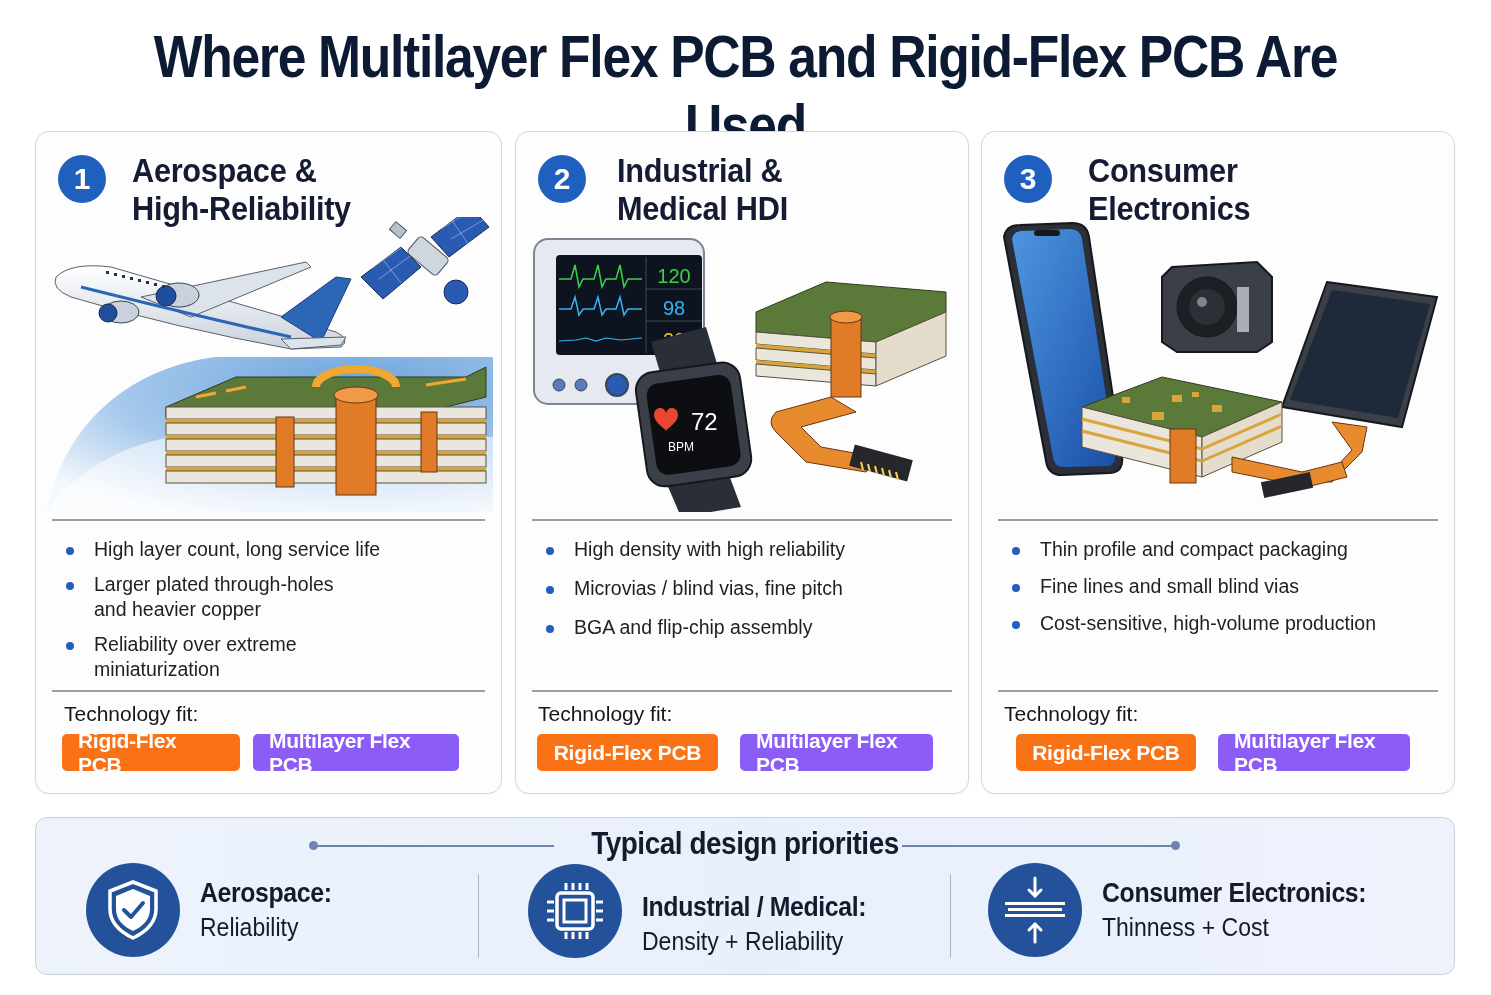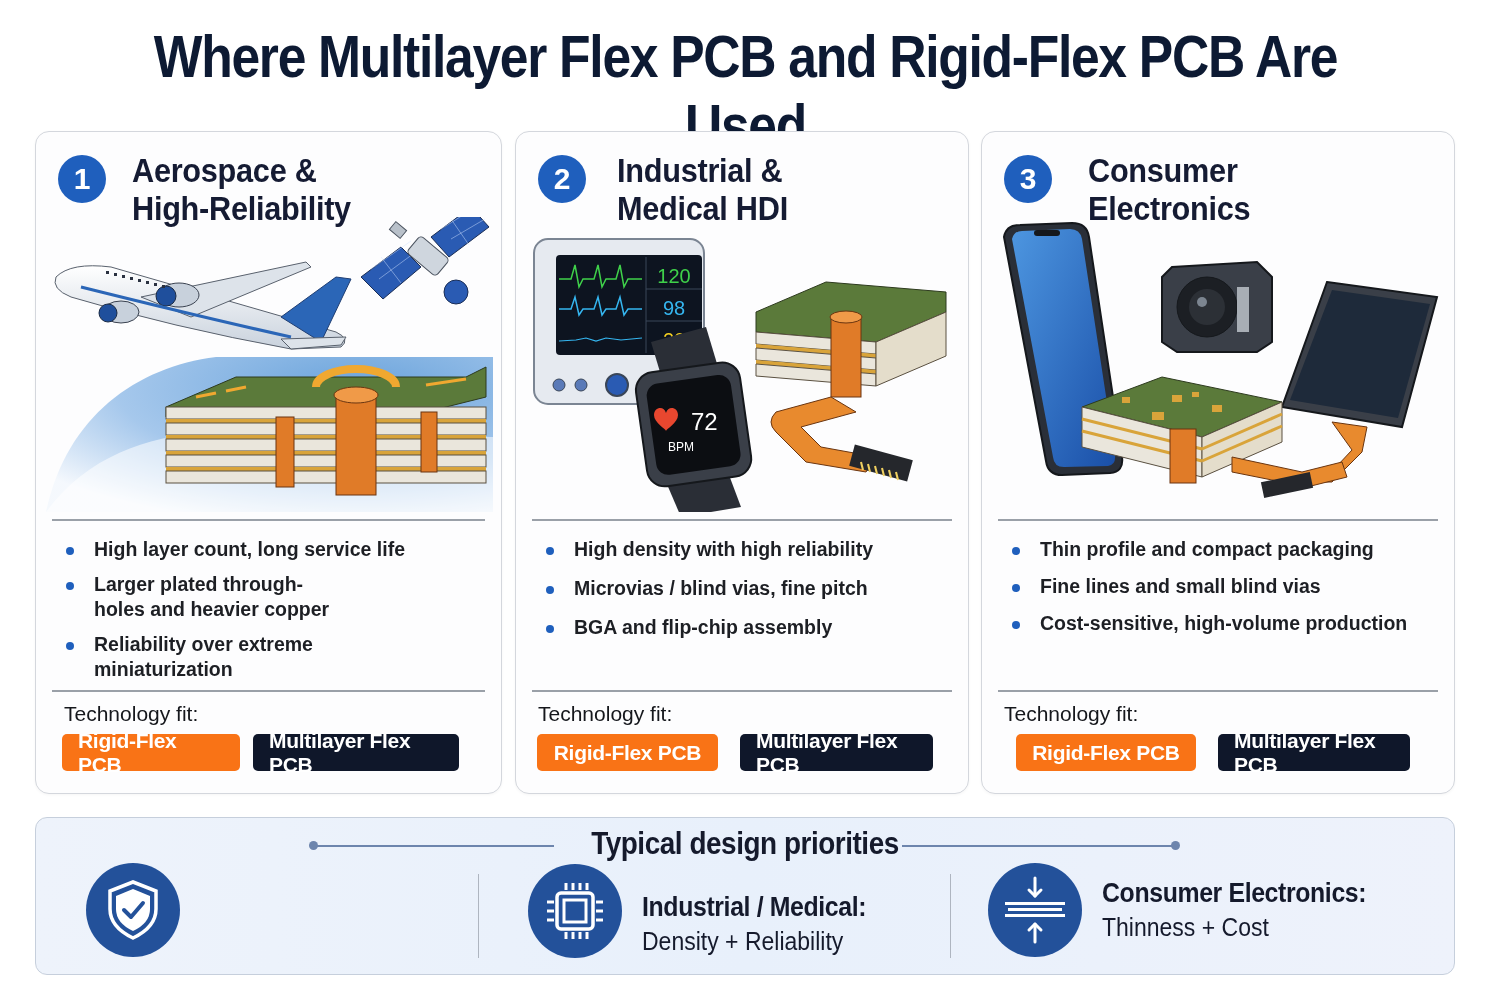--- a/index.html
+++ b/index.html
@@ -33,38 +33,38 @@
   .card-2 .card-title { left: 101px; }
   .card-3 .card-title { left: 106px; }
 
   .illus { position: absolute; left: 10px; top: 85px; right: 10px; height: 295px; }
 
   .divider { position: absolute; left: 16px; right: 16px; height: 1.5px; background: #9aa0a8; }
   .divider.top { top: 387px; }
   .divider.bottom { top: 558px; }
 
   .bullets { position: absolute; left: 28px; top: 405px; right: 16px; list-style: none; }
-  .bullets li { position: relative; padding-left: 30px; font-size: 19.5px; line-height: 25px; color: #1d1f24; margin-bottom: 10px; font-weight: bold; }
+  .bullets li { position: relative; padding-left: 30px; font-size: 19.5px; line-height: 25px; color: #1d1f24; margin-bottom: 10px; }
   .bullets li::before {
     content: ""; position: absolute; left: 2px; top: 10px; width: 8px; height: 8px; border-radius: 50%; background: #1f5fbd;
   }
   .card-2 .bullets li { margin-bottom: 14px; }
   .card-3 .bullets li { margin-bottom: 12px; }
 
   .tech-label { position: absolute; left: 28px; top: 570px; font-size: 21px; color: #15171c; }
   .pills { position: absolute; left: 26px; top: 602px; display: flex; gap: 13px; }
   .card-2 .pills { left: 21px; gap: 22px; }
   .card-3 .pills { left: 34px; gap: 22px; }
   .pill {
     height: 37px; border-radius: 5px; color: #fff; font-weight: 700; font-size: 21px;
     display: flex; align-items: center; justify-content: center; padding: 0 16px;
     letter-spacing: -0.3px; cursor: pointer;
   }
   .pill.orange { background: #f97316; width: 178px; }
-  .pill.blue { background: #0f172a; width: 206px; }
+  .pill.blue { background: #8b5cf6; width: 206px; }
   .card-2 .pill.orange { width: 181px; }
   .card-2 .pill.blue { width: 193px; }
   .card-3 .pill.orange { width: 180px; }
   .card-3 .pill.blue { width: 192px; }
 
   .priorities {
     position: absolute; left: 35px; top: 817px; width: 1420px; height: 158px;
     background: linear-gradient(90deg, #eef3fb 0%, #e8f0fb 50%, #eef2fb 100%);
     border: 1.5px solid #c6cfdc; border-radius: 12px;
   }
@@ -359,20 +359,24 @@
   <div class="pri-line right"></div>
   <div class="pri-dot right"></div>
 
   <div class="pri-item i1">
     <div class="pri-icon">
       <svg width="56" height="62" viewBox="0 0 56 62">
         <path d="M28 3 L 51 12 L 51 30 Q 51 48 28 59 Q 5 48 5 30 L 5 12 Z" fill="none" stroke="#fff" stroke-width="3.5"></path>
         <path d="M28 10 L 45 17 L 45 30 Q 45 44 28 52 Q 11 44 11 30 L 11 17 Z" fill="#fff"></path>
         <path d="M19 31 L 26 38 L 38 24" fill="none" stroke="#23519a" stroke-width="4" stroke-linecap="round" stroke-linejoin="round"></path>
       </svg>
+    </div>
+    <div class="pri-text">
+      <div class="pri-head">Aerospace:</div>
+      <div class="pri-sub">Reliability</div>
     </div>
   </div>
   <div class="pri-sep s1"></div>
 
   <div class="pri-item i2">
     <div class="pri-icon">
       <svg width="62" height="62" viewBox="0 0 62 62">
         <rect x="13" y="13" width="36" height="36" rx="4" fill="none" stroke="#fff" stroke-width="3.5"></rect>
         <rect x="20" y="20" width="22" height="22" fill="none" stroke="#fff" stroke-width="3"></rect>
         <g stroke="#fff" stroke-width="3">

